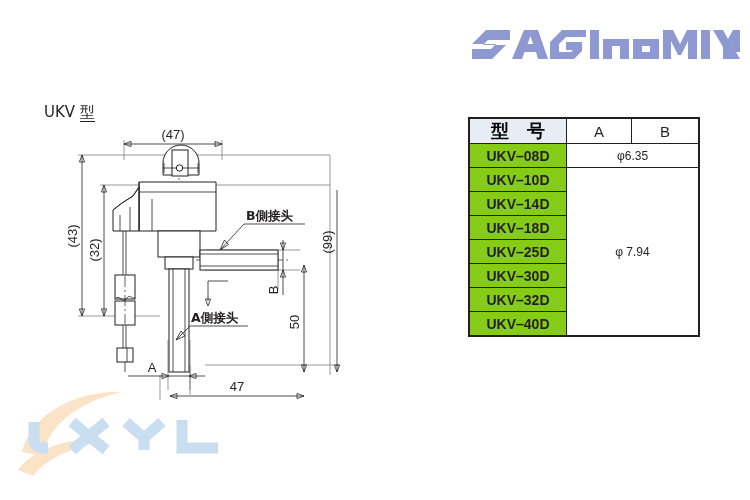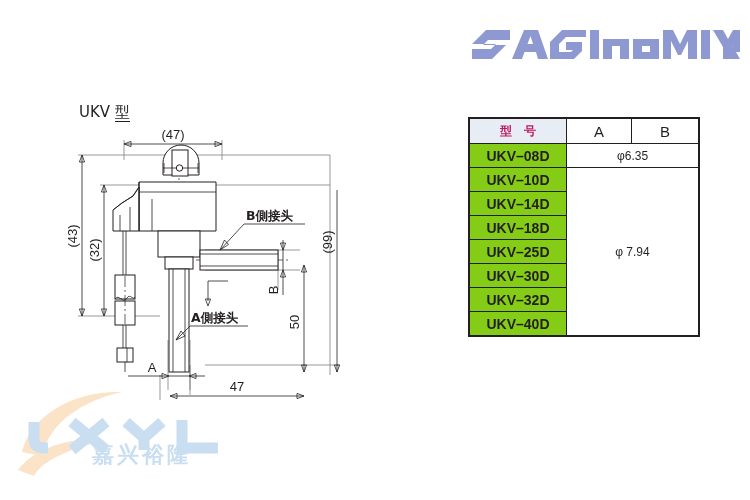--- a/index.html
+++ b/index.html
@@ -49,21 +49,20 @@
 
   
   .dwg-title {
     position: absolute;
     left: 44px;
     top: 103px;
     font-size: 15px;
     color: #231f20;
     font-family: "DejaVu Sans", sans-serif;
     white-space: nowrap;
-    margin-left: 35px;
   }
   .dwg-title .zh { border-bottom: 1px solid #231f20; padding-bottom: 0px; }
 
   
   .drawing {
     position: absolute;
     left: 0px;
     top: 0px;
     width: 460px;
     height: 500px;
@@ -96,22 +95,22 @@
     text-align: center;
     vertical-align: middle;
     font-family: "Liberation Sans", "DejaVu Sans", sans-serif;
   }
   .col-model { width: 96px; height: 23px; }
   .col-a     { width: 64px; }
   .col-b     { width: 66px; }
   .hdr {
     background: #e8ecf5;
     font-weight: bold;
-    font-size: 12px;
-    color: #be185d;
+    font-size: 18px;
+    color: #000000;
     height: 24px;
   }
   .hdr-ab {
     background: #ffffff;
     font-weight: normal;
     font-size: 15px;
     color: #231f20;
   }
   .model-cell {
     background: #84cc16;
@@ -347,16 +346,15 @@
 
         <path d="M20 44 L20 62 C20 70, 28 70, 34 70"></path>
 
         <path d="M58 44 L92 72 M92 44 L58 72"></path>
 
         <path d="M112 44 L130 60 L148 44 M130 60 L130 72"></path>
 
         <path d="M168 42 L168 70 L204 70"></path>
       </g>
     </svg>
-    <div class="wm-text">嘉兴裕隆</div>
   </div>
 
 </div>
 
 </body></html>

